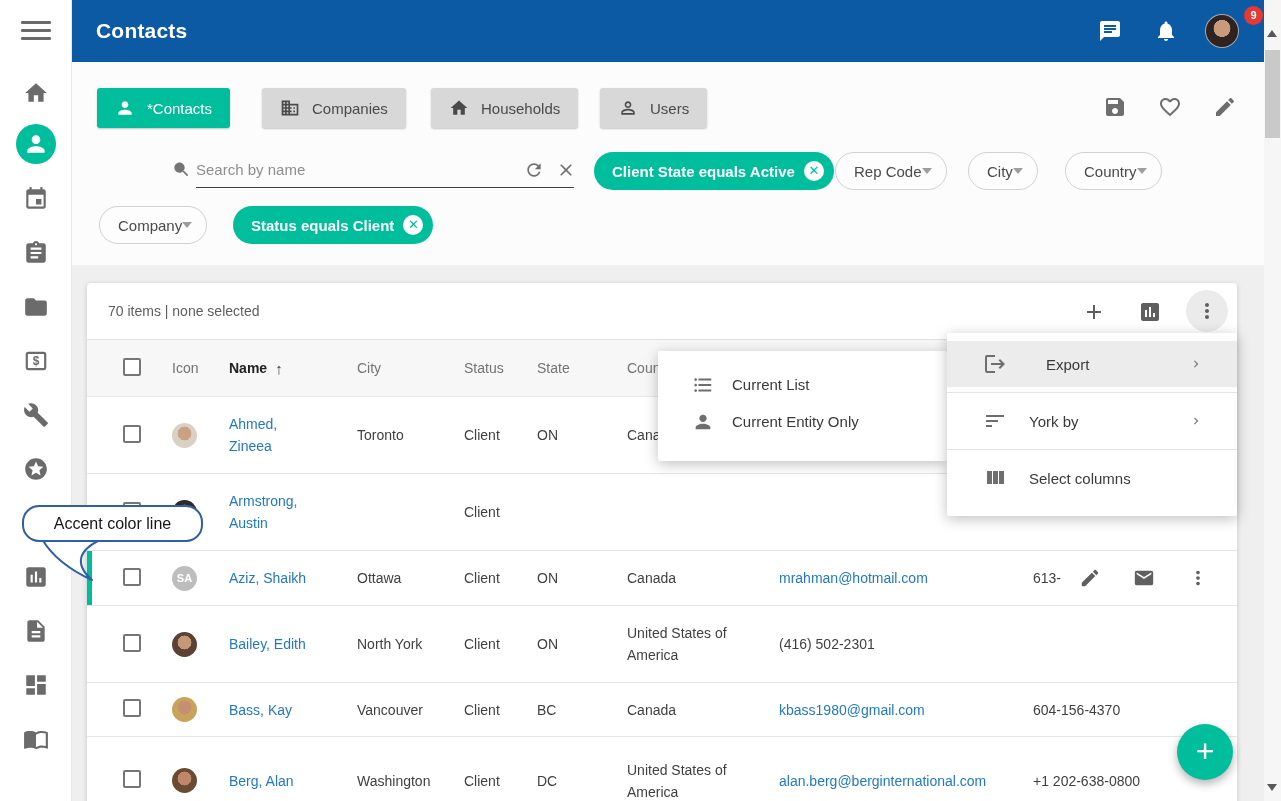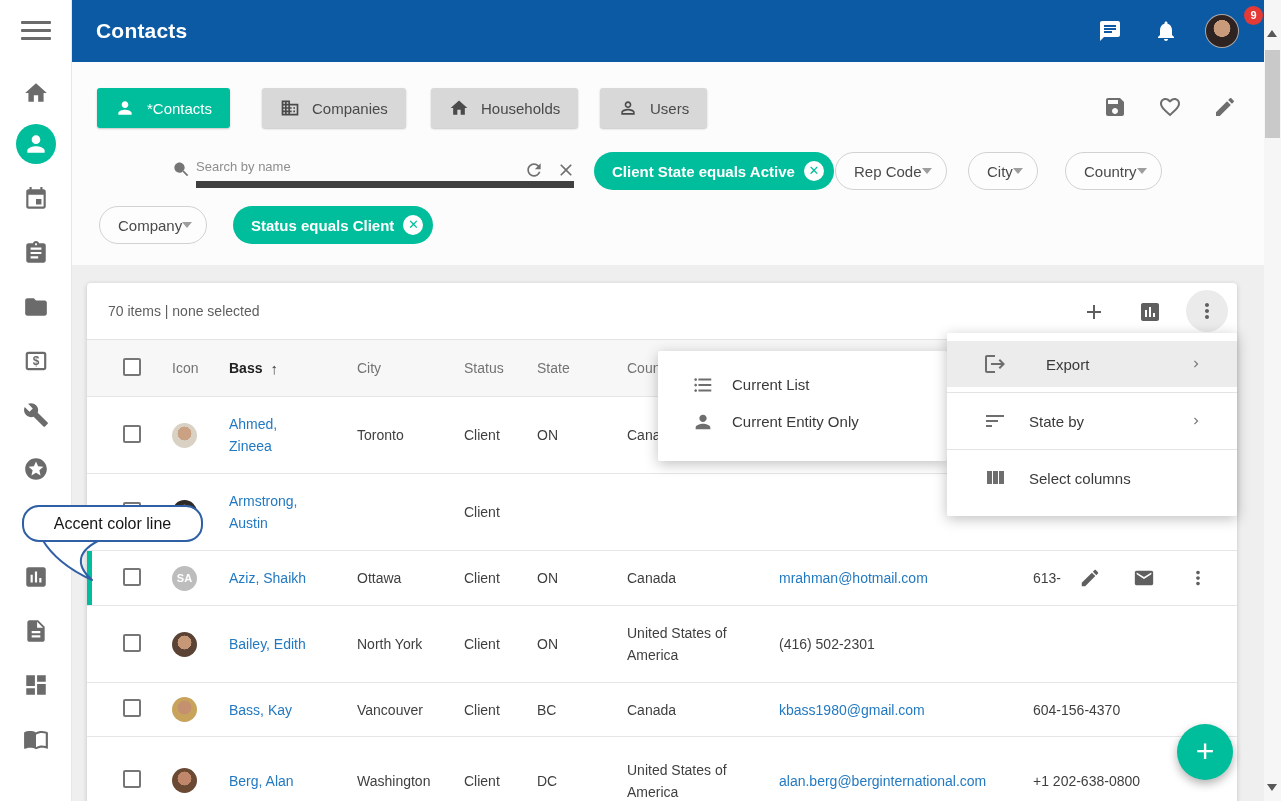--- a/index.html
+++ b/index.html
@@ -32,21 +32,21 @@
     display:flex; align-items:center; gap:12px; padding:0 18px; font-size:15px; box-shadow:0 1px 2px rgba(0,0,0,.22); cursor:pointer; }
   .tab svg { width:20px; height:20px; }
   .tab.active { background:#00BD9C; color:#fff; }
 
   .panel-ic { position:absolute; top:33px; width:24px; height:24px; color:#6E6E6E; cursor:pointer; }
   .panel-ic svg { width:24px; height:24px; display:block; }
 
   .search-wrap { position:absolute; left:96px; top:90px; width:408px; height:38px; }
   .search-wrap .mag { position:absolute; left:4px; top:8px; width:19px; height:19px; color:#757575; }
   .search-input { position:absolute; left:28px; top:0; width:378px; height:36px; border:none; outline:none; background:transparent;
-    border-bottom:7px solid #404040; font-size:13px; color:#424242; font-family:inherit; }
+    border-bottom:1px solid #404040; font-size:15px; color:#424242; font-family:inherit; }
   .search-input::placeholder { color:#8E8E8E; }
   .mini-ic { position:absolute; top:8px; width:20px; height:20px; color:#707070; cursor:pointer; }
   .mini-ic svg { width:20px; height:20px; display:block; }
   .funnel { position:absolute; left:540px; top:96px; width:22px; height:22px; color:#5F5F5F; cursor:pointer; }
 
   .chip { position:absolute; height:38px; border-radius:19px; display:flex; align-items:center; font-size:15px; cursor:pointer; }
   .chip.filled { background:#00BD9C; color:#fff; font-weight:700; padding:0 10px 0 18px; gap:9px; }
   .chip.outline { background:#FDFDFD; border:1px solid #D2D2D2; color:#4A4A4A; padding:0 14px 0 18px; }
   .chip .x-circle { width:20px; height:20px; border-radius:50%; background:#fff; color:#00BD9C; font-size:13px; font-weight:700; line-height:20px; text-align:center; }
   .chip .caret { width:0; height:0; border-left:5px solid transparent; border-right:5px solid transparent; border-top:6px solid #9E9E9E; }
@@ -325,21 +325,21 @@
         <svg viewBox="0 0 24 24" fill="currentColor">
             <path d="M12 8c1.1 0 2-.9 2-2s-.9-2-2-2-2 .9-2 2 .9 2 2 2zm0 2c-1.1 0-2 .9-2 2s.9 2 2 2 2-.9 2-2-.9-2-2-2zm0 6c-1.1 0-2 .9-2 2s.9 2 2 2 2-.9 2-2-.9-2-2-2z"></path>
           </svg>
         </div>
     </div>
 
     <div class="tgrid thead">
       <div><span class="cb"></span></div>
       <div>Icon</div>
       <div class="name-h">
-        <span>Bass</span>
+        <span>Name</span>
         <span class="arrow">↑</span>
       </div>
       <div>City</div>
       <div>Status</div>
       <div>State</div>
       <div>Country</div>
       <div></div>
         <div></div>
     </div>
 
@@ -474,21 +474,21 @@
           <path d="M10 6L8.59 7.41 13.17 12l-4.58 4.59L10 18l6-6z"></path>
         </svg>
     </div>
     <div class="mdivider"></div>
     <div class="mitem">
       <span class="mic">
         <svg viewBox="0 0 24 24" fill="currentColor">
             <path d="M3 18h6v-2H3v2zM3 6v2h18V6H3zm0 7h12v-2H3v2z"></path>
           </svg>
         </span>
-      <span>State by</span>
+      <span>York by</span>
       <svg class="chev" viewBox="0 0 24 24" fill="currentColor">
           <path d="M10 6L8.59 7.41 13.17 12l-4.58 4.59L10 18l6-6z"></path>
         </svg>
     </div>
     <div class="mdivider"></div>
     <div class="mitem">
       <span class="mic">
         <svg viewBox="0 0 24 24" fill="currentColor">
             <path d="M10 18h5V5h-5v13zm-6 0h5V5H4v13zM16 5v13h5V5h-5z"></path>
           </svg>

